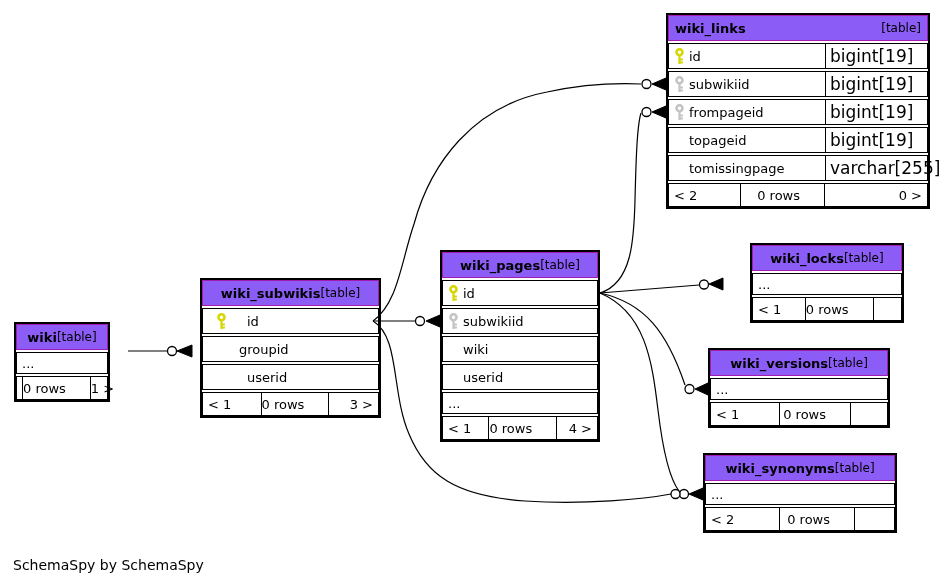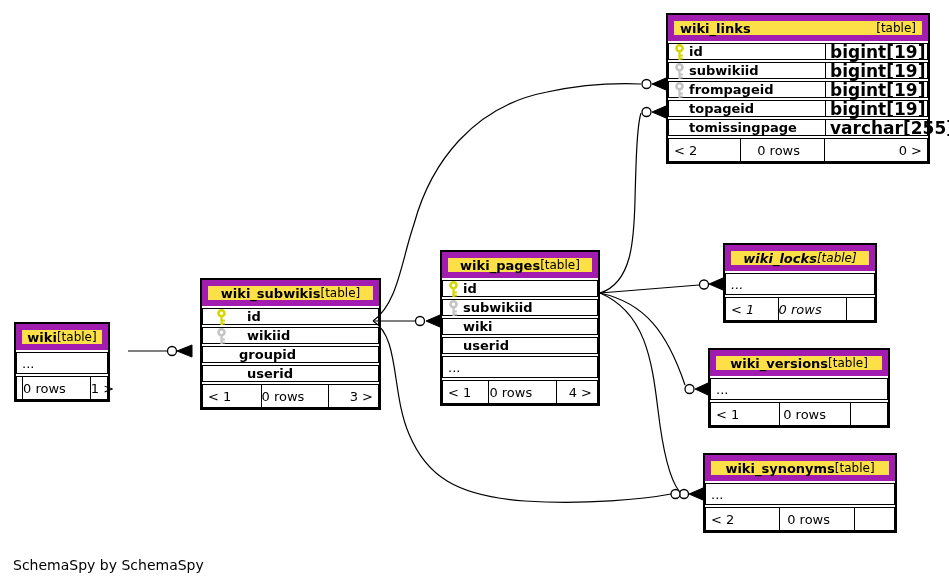--- a/index.html
+++ b/index.html
@@ -1,27 +1,27 @@
 <!DOCTYPE html>
 <html><head>
 <meta charset="utf-8">
 <style>
   html,body{margin:0;padding:0;background:#fff;}
   .canvas{position:relative;width:949px;height:587px;background:#ffffff;
           font-family:"DejaVu Sans",sans-serif;color:#000;overflow:hidden;}
   svg.wires{position:absolute;left:0;top:0;width:949px;height:587px;pointer-events:none;z-index:2;}
   .tbl{position:absolute;border:2px solid #000;background:#fff;box-sizing:border-box;z-index:1;}
-  .thead{display:flex;align-items:center;height:26px;margin-bottom:2px;border:6px solid #a21caf;
-         background:#fde047;box-sizing:border-box;padding:0 6px;}
+  .thead{display:flex;align-items:center;height:26px;margin-bottom:2px;border:1px solid #a21caf;
+         background:#8b5cf6;box-sizing:border-box;padding:0 6px;}
   .thead.center{justify-content:center;}
   .thead.spread{justify-content:space-between;}
   .tname{font-weight:bold;font-size:13px;white-space:nowrap;}
   .ttag{font-size:12px;white-space:nowrap;}
-  .row{display:flex;align-items:flex-start;height:17px;margin-bottom:2px;border:1px solid #000;
-       box-sizing:border-box;background:#fff;font-weight:bold;}
+  .row{display:flex;align-items:center;height:26px;margin-bottom:2px;border:1px solid #000;
+       box-sizing:border-box;background:#fff;}
   .keycell{width:20px;min-width:20px;display:flex;justify-content:center;align-items:center;}
   .cname{font-size:13px;white-space:nowrap;}
   .ctype{margin-left:auto;border-left:1px solid #000;width:102px;min-width:102px;align-self:stretch;
          display:flex;align-items:center;padding:0 4px;font-size:17px;box-sizing:border-box;}
   .dots{display:flex;align-items:center;height:22px;margin-bottom:2px;border:1px solid #000;
         box-sizing:border-box;padding:0 5px;font-size:13px;}
   .foot{display:flex;height:24px;border:1px solid #000;box-sizing:border-box;font-size:13px;}
   .foot span{display:flex;align-items:center;box-sizing:border-box;white-space:nowrap;}
   .f1{padding-left:5px;border-right:1px solid #000;}
   .f2{flex:1;justify-content:flex-end;padding-right:24px;border-right:1px solid #000;}
@@ -118,21 +118,21 @@
       <span class="cname">tomissingpage</span>
       <span class="ctype">varchar[255]</span>
     </div>
     <div class="foot">
       <span class="f1" style="width:72px;">&lt; 2</span>
       <span class="f2">0 rows</span>
       <span class="f3" style="width:102px;">0 &gt;</span>
     </div>
   </div>
 
-  <div class="tbl" style="left:723px;top:243px;width:154px;font-style:italic;">
+  <div class="tbl" style="left:750px;top:243px;width:154px;">
     <div class="thead center">
       <span class="tname">wiki_locks</span>
       <span class="ttag">[table]</span>
     </div>
     <div class="dots">...</div>
     <div class="foot">
       <span class="f1" style="width:54px;">&lt; 1</span>
       <span class="f2">0 rows</span>
       <span class="f3" style="width:28px;"></span>
     </div>
@@ -183,29 +183,20 @@
       <span class="ttag">[table]</span>
     </div>
     <div class="row">
       <span class="keycell pk" style="margin-left:8px;">
         <svg class="key-svg" width="11" height="17" viewBox="0 0 11 17">
             <circle class="kstroke" cx="5.5" cy="4.2" r="3" fill="none" stroke-width="2.6"></circle>
             <path class="kstroke" d="M5.5 7.2 V16 M5.5 11.5 h3.4 M5.5 14.5 h3.4" fill="none" stroke-width="2.2"></path>
           </svg>
       </span>
       <span class="cname" style="margin-left:16px;">id</span>
-    </div>
-    <div class="row">
-      <span class="keycell fk" style="margin-left:8px;">
-        <svg class="key-svg" width="11" height="17" viewBox="0 0 11 17">
-            <circle class="kstroke" cx="5.5" cy="4.2" r="3" fill="none" stroke-width="2.6"></circle>
-            <path class="kstroke" d="M5.5 7.2 V16 M5.5 11.5 h3.4 M5.5 14.5 h3.4" fill="none" stroke-width="2.2"></path>
-          </svg>
-      </span>
-      <span class="cname" style="margin-left:16px;">wikiid</span>
     </div>
     <div class="row">
       <span class="keycell" style="margin-left:8px;"></span>
       <span class="cname" style="margin-left:8px;">groupid</span>
     </div>
     <div class="row">
       <span class="keycell" style="margin-left:8px;"></span>
       <span class="cname" style="margin-left:16px;">userid</span>
     </div>
     <div class="foot">

